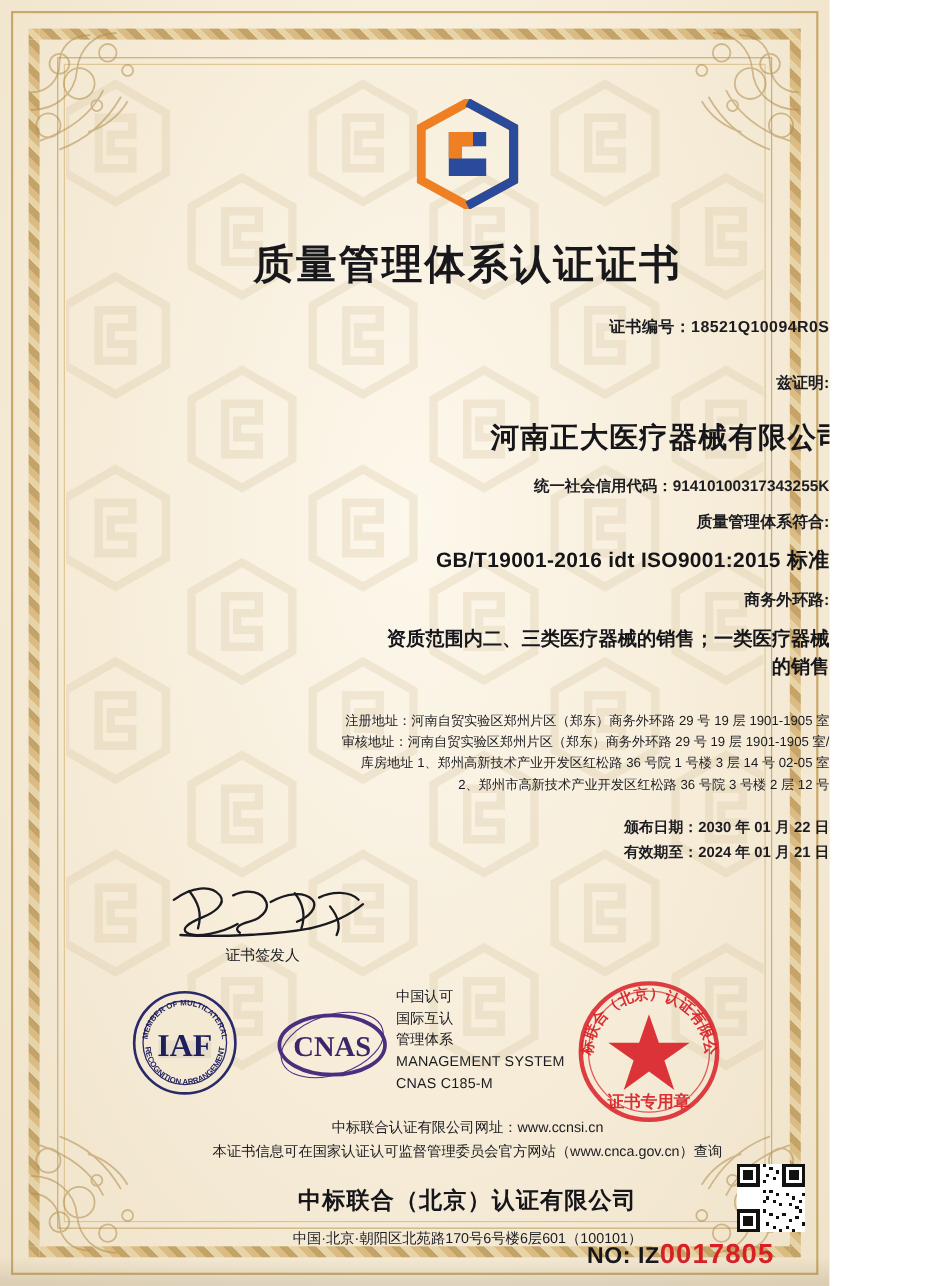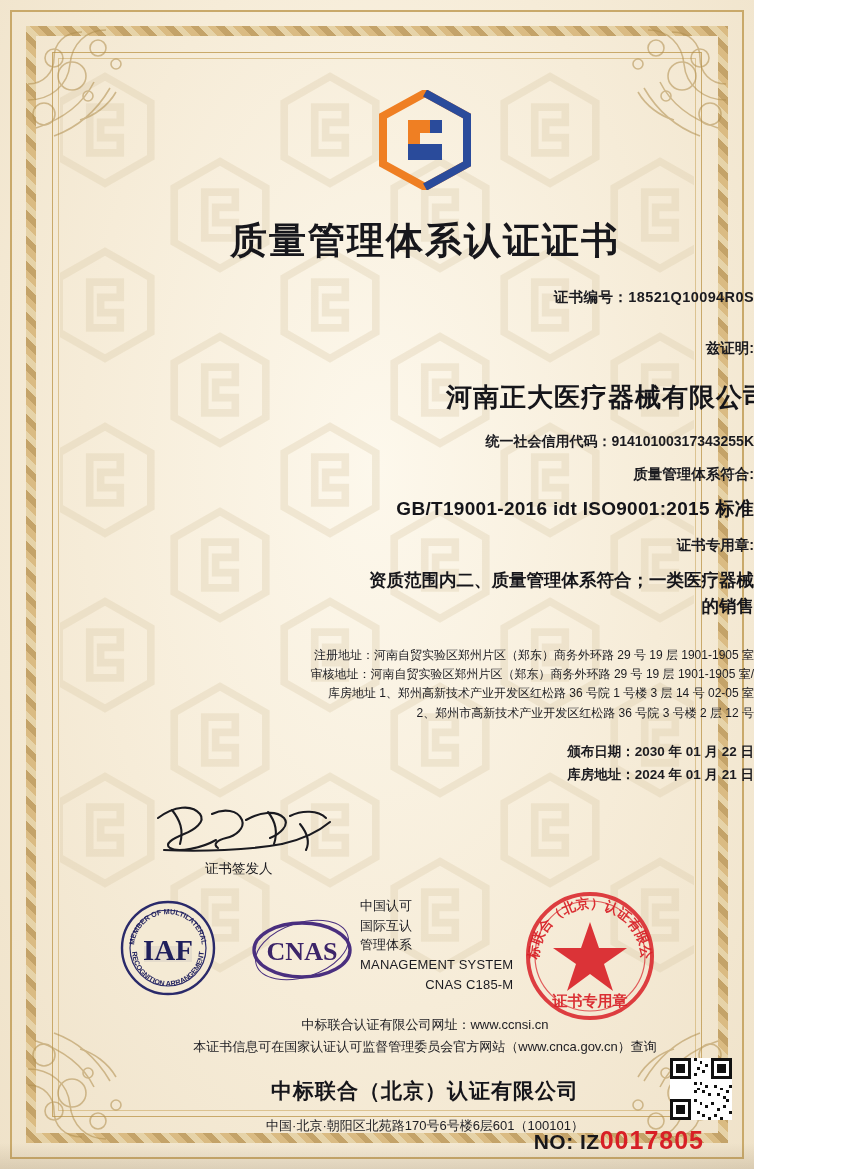--- a/index.html
+++ b/index.html
@@ -205,21 +205,21 @@
     top: 22px;
   }
   .accred-text {
     position: absolute;
     left: 280px;
     top: 6px;
     font-size: 13px;
     color: #1b1b20;
     line-height: 1.52;
   }
-  .accred-text .en { letter-spacing: .2px; text-align: right; }
+  .accred-text .en { letter-spacing: .2px; }
   .seal {
     position: absolute;
     left: 440px;
     top: -4px;
   }
 
   .footnotes {
     margin-top: 4px;
     text-align: center;
     font-size: 13px;
@@ -581,39 +581,39 @@
 
     <div class="company">河南正大医疗器械有限公司</div>
 
     <div class="credit-code">
       <span>统一社会信用代码：</span><span>91410100317343255K</span>
     </div>
 
     <div class="label-right">质量管理体系符合:</div>
     <div class="standard">GB/T19001-2016 idt ISO9001:2015 标准</div>
 
-    <div class="label-right">证书专用章:</div>
+    <div class="label-right">商务外环路:</div>
     <div class="scope">
-      <div>资质范围内二、质量管理体系符合；一类医疗器械</div>
+      <div>资质范围内二、三类医疗器械的销售；一类医疗器械</div>
       <div>的销售</div>
     </div>
 
     <div class="addresses">
       <div>注册地址：河南自贸实验区郑州片区（郑东）商务外环路 29 号 19 层 1901-1905 室</div>
       <div>审核地址：河南自贸实验区郑州片区（郑东）商务外环路 29 号 19 层 1901-1905 室/</div>
       <div>库房地址 1、郑州高新技术产业开发区红松路 36 号院 1 号楼 3 层 14 号 02-05 室</div>
       <div>2、郑州市高新技术产业开发区红松路 36 号院 3 号楼 2 层 12 号</div>
     </div>
 
     <div class="dates">
       <div>
         <span>颁布日期：</span><span>2030 年 01 月 22 日</span>
       </div>
       <div>
-        <span>库房地址：</span><span>2024 年 01 月 21 日</span>
+        <span>有效期至：</span><span>2024 年 01 月 21 日</span>
       </div>
     </div>
 
     <div class="sign-area">
       <svg class="signature" viewBox="0 0 200 56">
         <g fill="none" stroke="#1a1a20" stroke-width="2.1" stroke-linecap="round">
           <path d="M8 18 C24 6 42 4 50 14 C56 22 44 30 34 34 C22 39 14 44 20 48 C28 53 52 48 66 40"></path>
           <path d="M22 10 C30 20 34 30 30 44"></path>
           <path d="M62 14 C74 8 88 10 92 20 C95 28 86 36 76 38 C68 40 62 44 68 48"></path>
           <path d="M96 20 C110 12 126 10 134 18 C140 25 130 34 120 38"></path>

